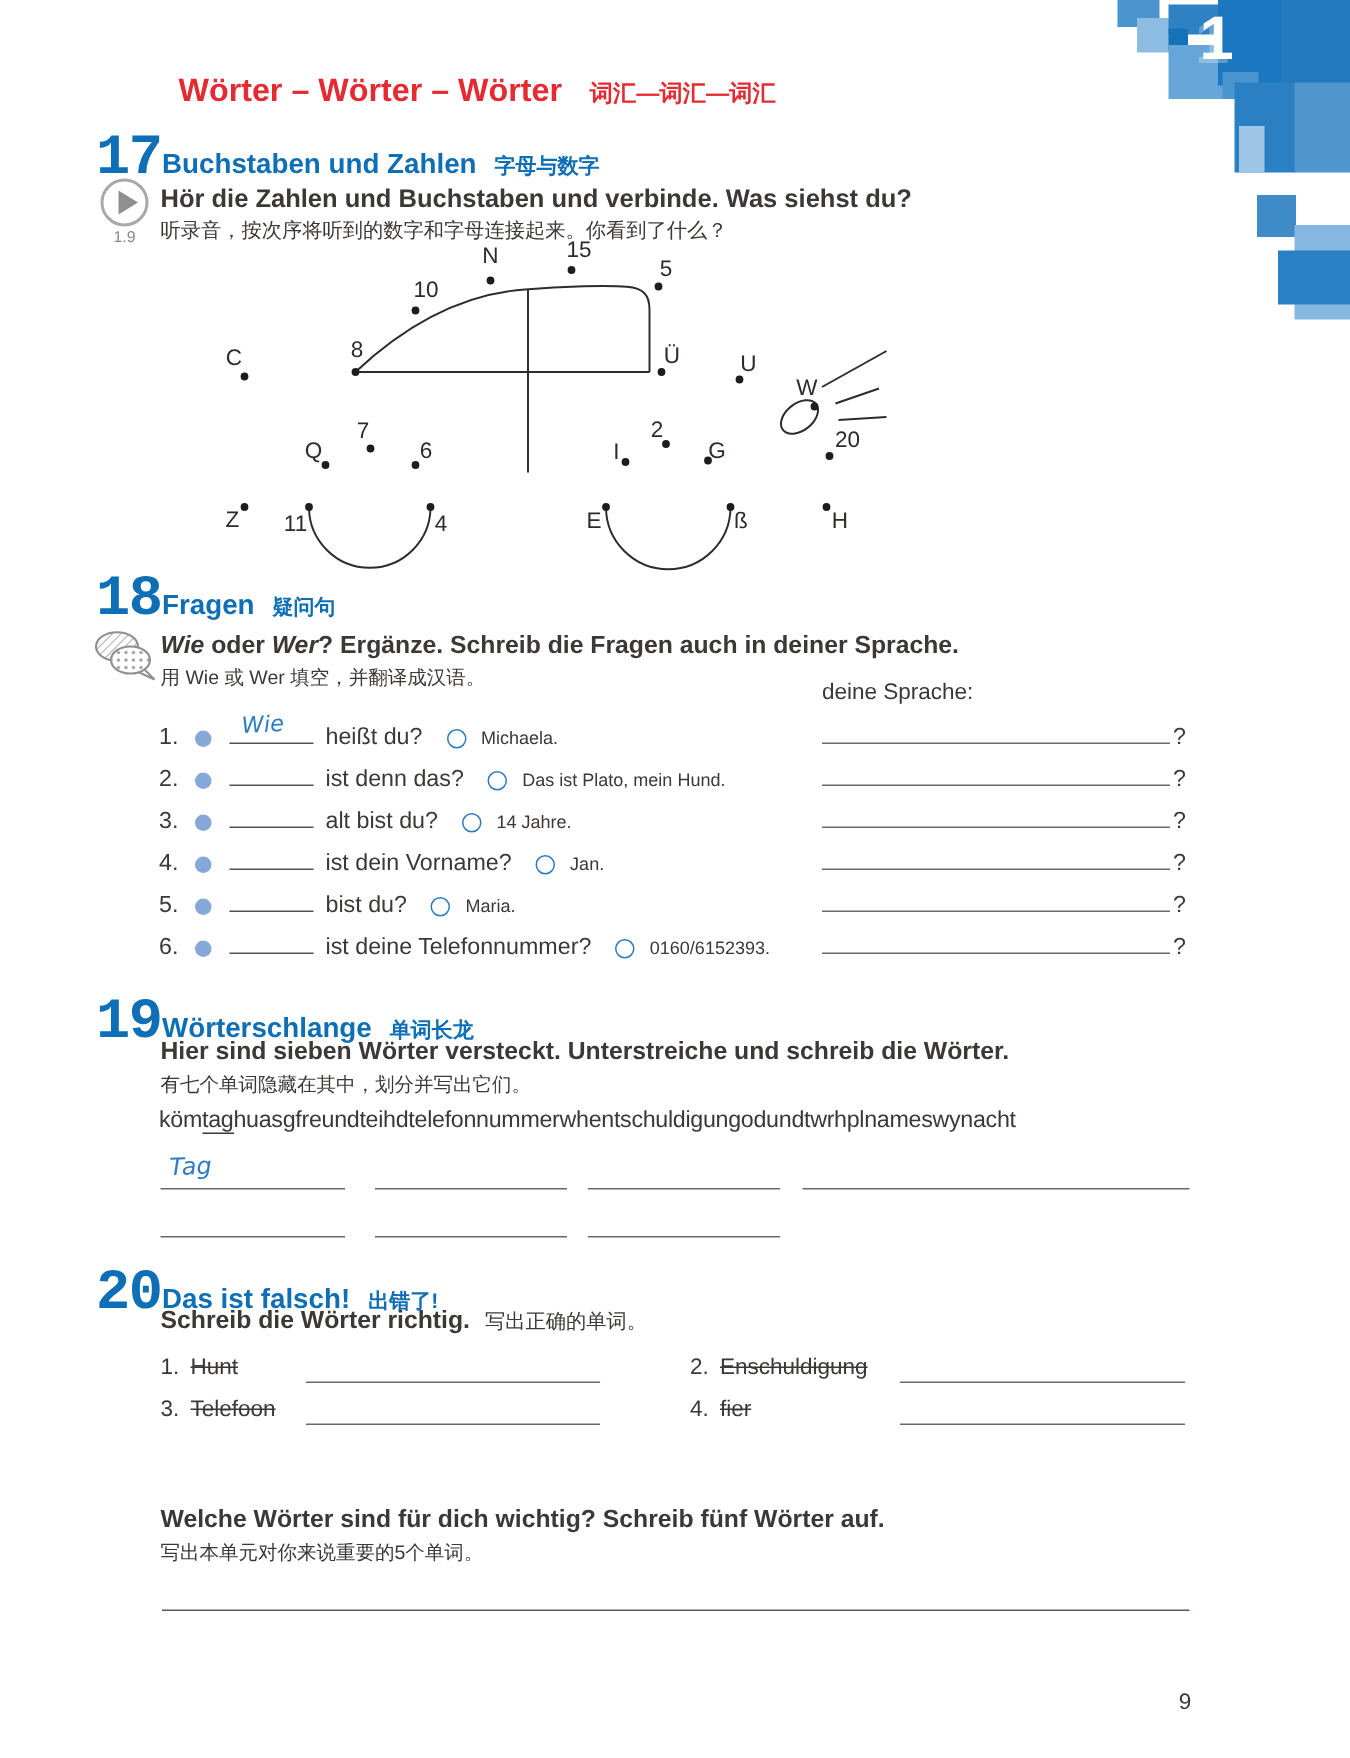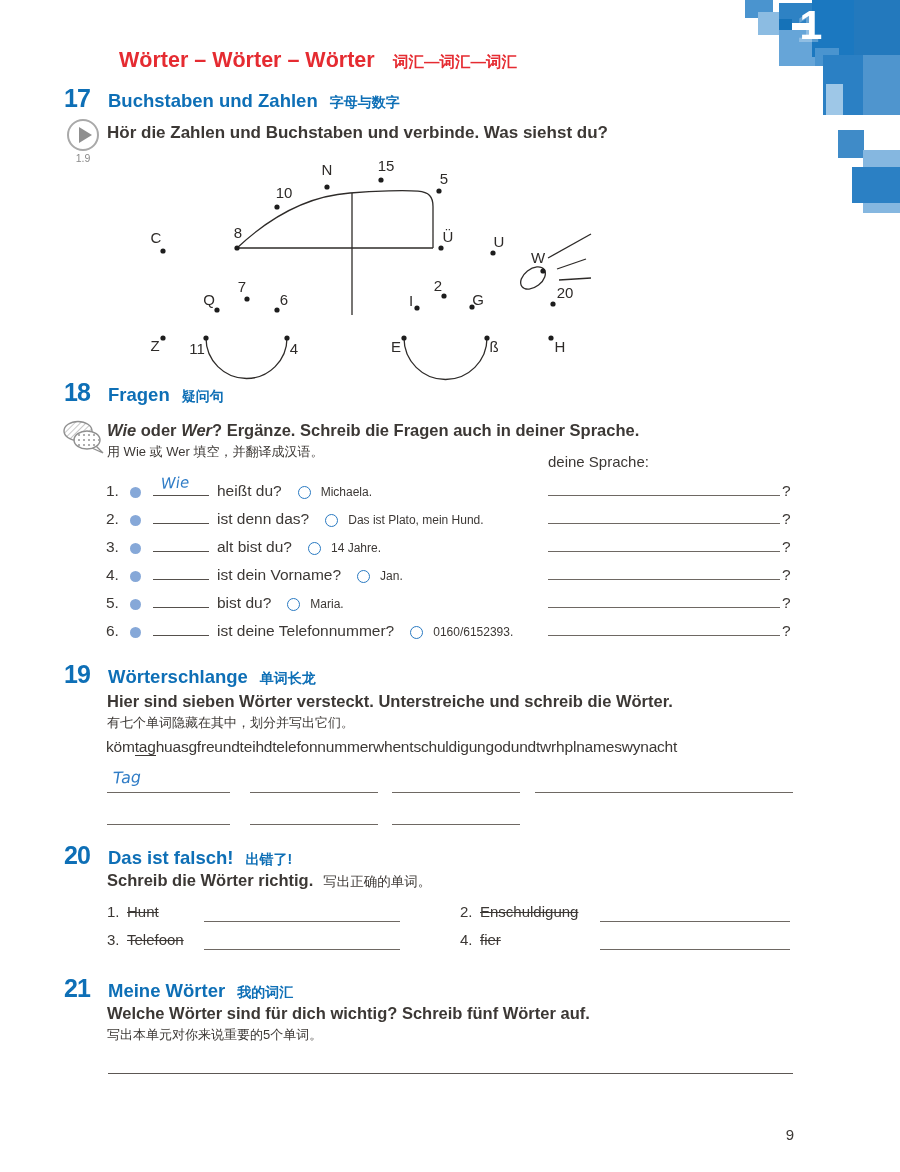--- a/index.html
+++ b/index.html
@@ -11,21 +11,21 @@
   .unit-num{position:absolute;left:794px;top:2px;width:34px;text-align:center;
             font-size:41px;font-weight:bold;color:#fff;z-index:6;
             text-shadow:-3px 3px 0 rgba(255,255,255,0.28);}
 
   
   .red-head{position:absolute;left:75px;top:48px;white-space:nowrap;margin-left:44px;}
   .red-title{font-size:21.5px;font-weight:bold;color:#e52b31;}
   .red-zh{font-size:15.5px;font-weight:bold;color:#e52b31;margin-left:14px;}
 
   .ex-head{position:absolute;left:64px;display:flex;align-items:baseline;white-space:nowrap;}
-  .ex-num{width:44px;font-size:25px;font-weight:bold;color:#0e6fb6;letter-spacing:-1px;}
+  .ex-num{width:44px;font-size:38px;font-weight:bold;color:#0e6fb6;letter-spacing:-1px;font-family:Liberation Mono, monospace;}
   .ex-title{font-size:18.5px;font-weight:bold;color:#0e6fb6;}
   .ex-zh{font-size:14px;font-weight:bold;color:#0e6fb6;margin-left:12px;}
 
   .instr{position:absolute;left:107px;font-size:17px;font-weight:bold;color:#3c3835;white-space:nowrap;}
   .instr-zh{position:absolute;left:107px;font-size:13.5px;color:#3c3835;white-space:nowrap;}
   .it{font-style:italic;}
   .zh-inline{font-size:13.5px;font-weight:normal;margin-left:10px;}
 
   
   .audio{position:absolute;left:66px;top:119px;width:34px;text-align:center;}
@@ -119,20 +119,21 @@
   </div>
 
   <div class="audio">
     <div class="audio-circle">
       <div class="audio-tri"></div>
     </div>
     <div class="audio-track">1.9</div>
   </div>
 
   <div class="instr" style="top:123px">Hör die Zahlen und Buchstaben und verbinde. Was siehst du?</div>
+  <div class="instr-zh" style="top:145px">听录音，按次序将听到的数字和字母连接起来。你看到了什么？</div>
 
   <svg id="dots-svg" class="fig" width="480" height="232" viewBox="130 156 480 232">
     <g fill="none" stroke="#2e2b29" stroke-width="1.3">
       <path d="M237,248 C270,217 308,196 350,193 C375,190.8 406,190 418,191.2 C429,192.2 433,196.5 433,206.5 L433,248"></path>
       <path d="M237,248 L433,248"></path>
       <path d="M352,193 L352,315"></path>
       <path d="M206,338 A40.5,40.5 0 0 0 287,338"></path>
       <path d="M404,338 A41.5,41.5 0 0 0 487,338"></path>
       <ellipse cx="533" cy="278" rx="14" ry="9" transform="rotate(-38 533 278)"></ellipse>
       <path d="M548,258 L591,234"></path>
@@ -337,23 +338,18 @@
         <span class="struck">Telefoon</span>
         <span class="f-line"></span>
       </div>
       <div class="f-item f-col2">
         <span class="f-num">4.</span>
         <span class="struck">fier</span>
         <span class="f-line"></span>
       </div>
     </div>
 
-  <div class="ex-head" style="top:974px">
-    <span class="ex-num">21</span>
-    <span class="ex-title">Meine Wörter</span>
-    <span class="ex-zh">我的词汇</span>
-  </div>
   <div class="instr" style="top:1004px;font-size:16.5px">Welche Wörter sind für dich wichtig? Schreib fünf Wörter auf.</div>
   <div class="instr-zh" style="top:1026px;font-size:13px">写出本单元对你来说重要的5个单词。</div>
   <div class="long-line"></div>
 
   <div class="page-num">9</div>
 </div>
 
 </body></html>

